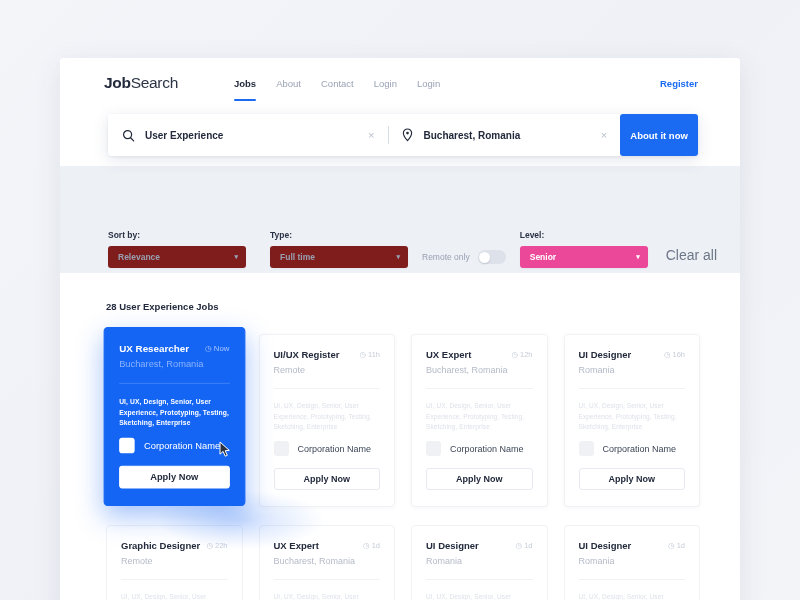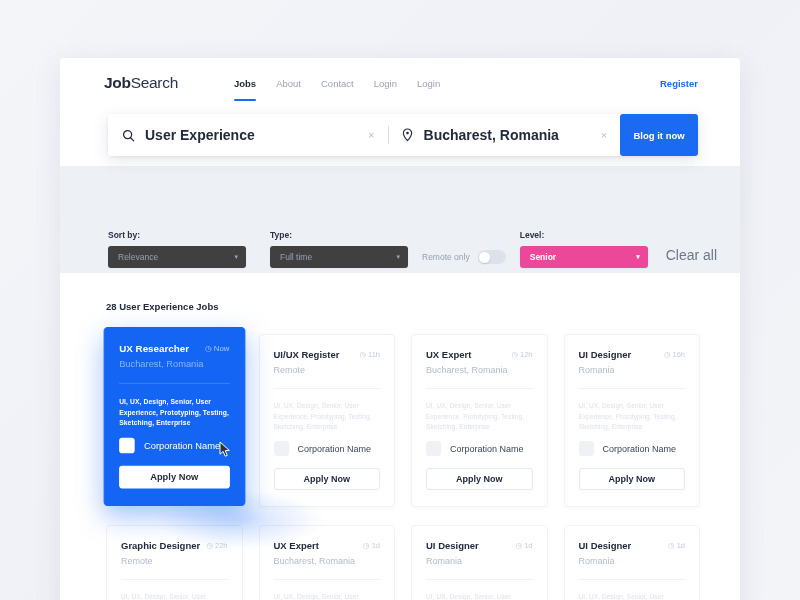--- a/index.html
+++ b/index.html
@@ -80,21 +80,21 @@
   }
   .sfield {
     display: flex; align-items: center;
     position: relative;
     padding: 0 10px 0 14px;
     gap: 10px;
   }
   .sfield.keyword { width: 280px; }
   .sfield.loc { width: 232px; padding-left: 12px; }
   .sfield .txt {
-    font-size: 14px; font-weight: 700; color: #222a3c;
+    font-size: 10px; font-weight: 700; color: #222a3c;
     flex: 1; white-space: nowrap; overflow: hidden;
   }
   .clear-x {
     font-size: 11px; color: #b9c0cd;
     cursor: pointer; line-height: 1;
     padding: 2px 3px;
   }
   .vdiv { width: 1px; background: #d7dce5; margin: 12px 0; }
   .findbtn {
     width: 78px;
@@ -123,29 +123,30 @@
     display: flex; align-items: flex-end;
     gap: 0;
   }
   .fgroup { position: relative; }
   .flabel {
     font-size: 8.5px; font-weight: 700; color: #2a3245;
     margin-bottom: 6px; display: block;
   }
   .fselect {
     height: 22px;
-    background: #404040;
+    background: #7f1d1d;
     border-radius: 3px;
     display: flex; align-items: center;
     justify-content: space-between;
     padding: 0 8px 0 10px;
     font-size: 8.5px;
     color: #97a0b1;
     cursor: pointer;
     box-shadow: 0 1px 2px rgba(50,60,90,0.05);
+    font-weight: bold;
   }
   .fselect.w1 { width: 138px; }
   .fselect.w2 { width: 138px; justify-content: space-between; }
   .fselect.w3 { width: 128px; background: #ec4899; color: #ffffff; font-weight: 700; }
   .chev { font-size: 7px; color: #9aa3b4; }
   .fselect.w3 .chev { color: #ffffff; }
 
   .toggle-wrap {
     display: flex; align-items: center; gap: 8px;
     padding-bottom: 4px;
@@ -491,19 +492,19 @@
 
     <div class="sfield loc">
       <svg class="icn" width="13" height="14" viewBox="0 0 20 22" fill="none">
         <path d="M10 1.5c-3.6 0-6.5 2.9-6.5 6.5 0 4.9 6.5 12 6.5 12s6.5-7.1 6.5-12c0-3.6-2.9-6.5-6.5-6.5z" stroke="#222a3c" stroke-width="1.8" stroke-linejoin="round"></path>
         <circle cx="10" cy="8" r="2.1" fill="#222a3c"></circle>
       </svg>
       <span class="txt" title="City or region">Bucharest, Romania</span>
       <span class="clear-x">×</span>
     </div>
 
-    <div class="findbtn">Blog it now</div>
+    <div class="findbtn">About it now</div>
   </div>
 </div>
 
 <svg class="cursor" width="12" height="17" viewBox="0 0 12 17">
   <path d="M1 1 L1 13.2 L4.1 10.4 L6.2 15.2 L8.3 14.3 L6.2 9.7 L10.3 9.4 Z" fill="#2b3242" stroke="#ffffff" stroke-width="1"></path>
 </svg>
 
 </body></html>

